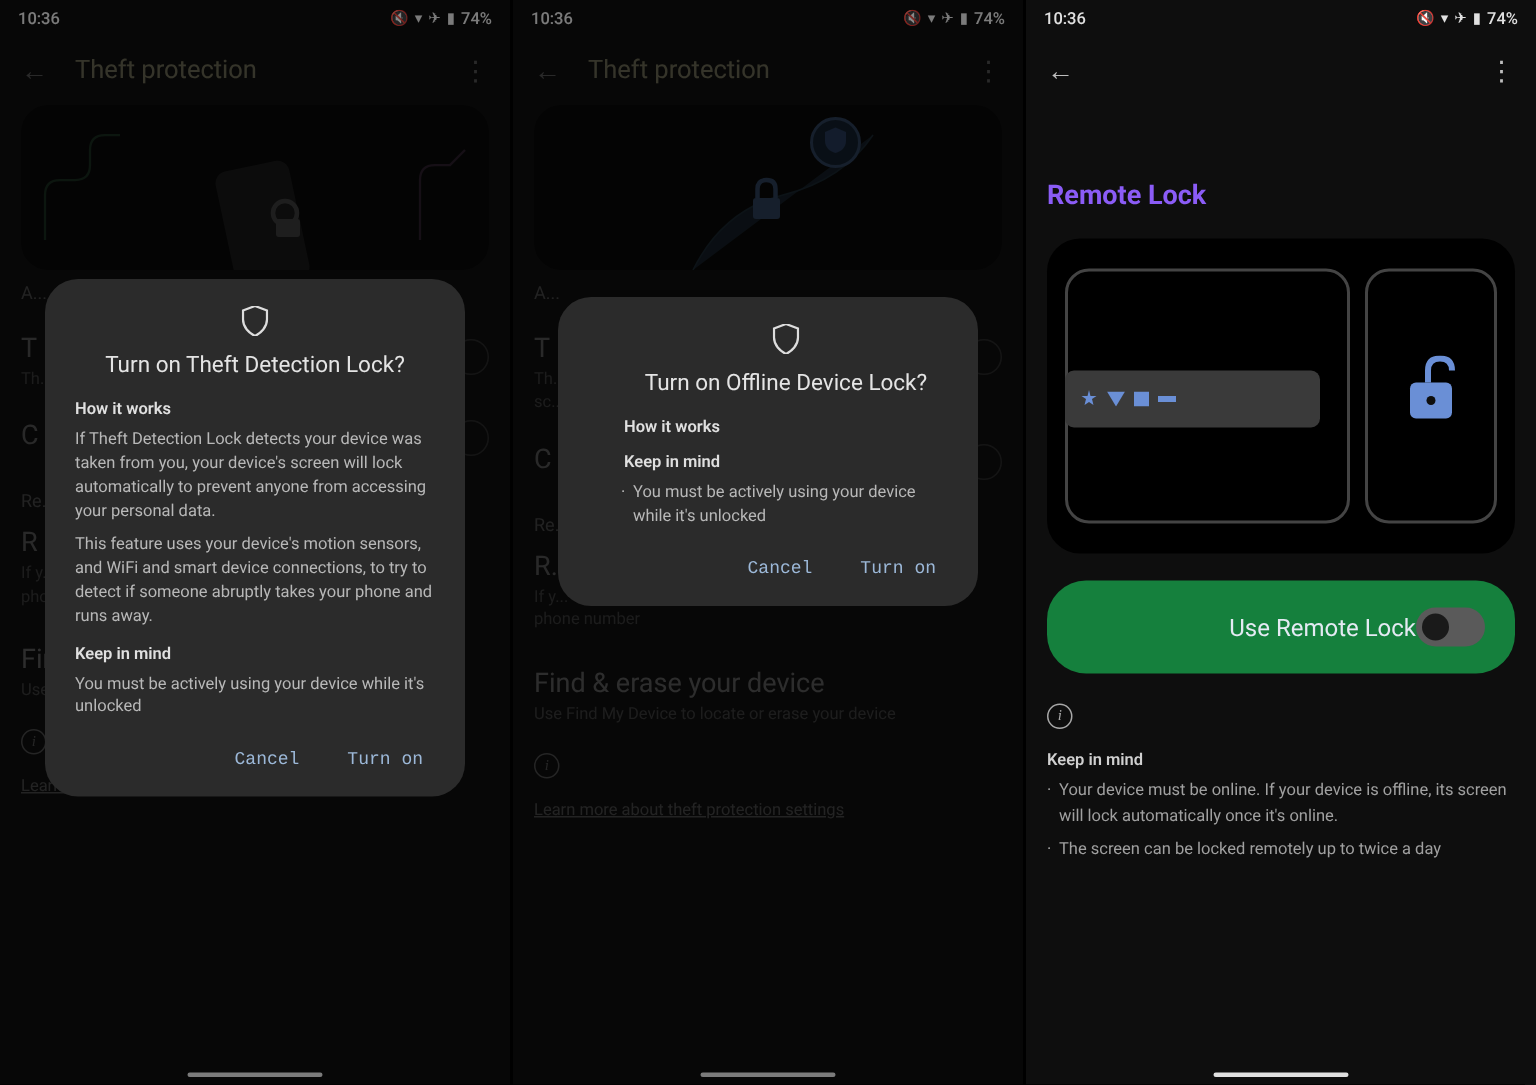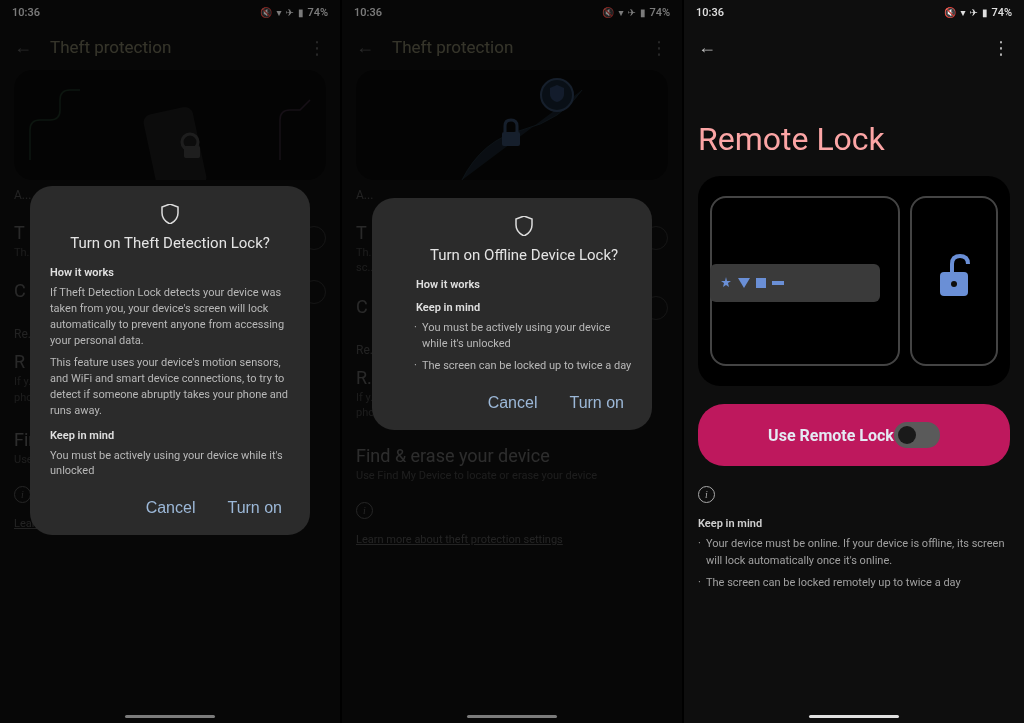--- a/index.html
+++ b/index.html
@@ -113,24 +113,25 @@
       display: flex;
       justify-content: flex-end;
       gap: 24px;
       margin-top: 14px;
       padding-right: 4px;
     }
     .dialog-btn {
       background: none;
       border: none;
       color: #9cb8d8;
-      font-size: 16px;
+      font-size: 12px;
       font-weight: 500;
       cursor: pointer;
       padding: 6px 4px;
+      font-family: Liberation Mono, monospace;
     }
     .find-section { margin-top: 24px; }
     .find-title { font-size: 18px; color: #d0d0d0; }
     .find-sub { font-size: 11px; color: #808080; margin-top: 3px; }
     .info-icon {
       width: 17px; height: 17px;
       border: 1.5px solid #a8a8a8;
       border-radius: 50%;
       display: inline-flex;
       align-items: center;
@@ -153,24 +154,24 @@
       bottom: 5px;
       left: 50%;
       transform: translateX(-50%);
       width: 90px;
       height: 3px;
       background: #e0e0e0;
       border-radius: 2px;
     }
     
     .large-title {
-      font-size: 32px;
-      color: #fca5a5;
+      font-size: 18px;
+      color: #8b5cf6;
       margin: 50px 0 18px;
-      font-weight: 400;
+      font-weight: 700;
     }
     .hero3 {
       height: 210px;
       background: #000;
       border-radius: 22px;
       padding: 12px;
       position: relative;
       display: flex;
       align-items: center;
       gap: 10px;
@@ -197,28 +198,27 @@
       gap: 6px;
       color: #6a8fd6;
     }
     .unlock-icon {
       position: absolute;
       top: 56px;
       left: 50%;
       transform: translateX(-50%);
     }
     .toggle-card {
-      background: #be185d;
+      background: #15803d;
       border-radius: 26px;
       padding: 18px 20px;
       margin-top: 18px;
       display: flex;
       align-items: center;
-      justify-content: center;
-      font-weight: bold;
+      justify-content: flex-end;
     }
     .toggle-label { font-size: 16px; color: #e4eaf3; }
     .switch {
       width: 46px;
       height: 26px;
       background: #5a5a5a;
       border-radius: 13px;
       position: relative;
       cursor: pointer;
     }
@@ -373,21 +373,20 @@
   <div class="dialog d2">
     <div class="dialog-icon">
       <svg width="18" height="20" viewBox="0 0 18 20">
           <path d="M9 0 L17 3 V9 C17 14 13 18 9 20 C5 18 1 14 1 9 V3 Z" fill="none" stroke="#ddd" stroke-width="1.5"></path>
         </svg>
     </div>
     <div class="dialog-title">Turn on Offline Device Lock?</div>
     <div class="section-h">How it works</div>
     <div class="section-h">Keep in mind</div>
     <div class="bullet">You must be actively using your device while it's unlocked</div>
-    <div class="bullet">The screen can be locked up to twice a day</div>
     <div class="dialog-actions">
       <button class="dialog-btn">Cancel</button>
       <button class="dialog-btn">Turn on</button>
     </div>
   </div>
   <div class="nav-pill"></div>
 </div>
 
 <div class="phone">
   <div class="status-bar">

